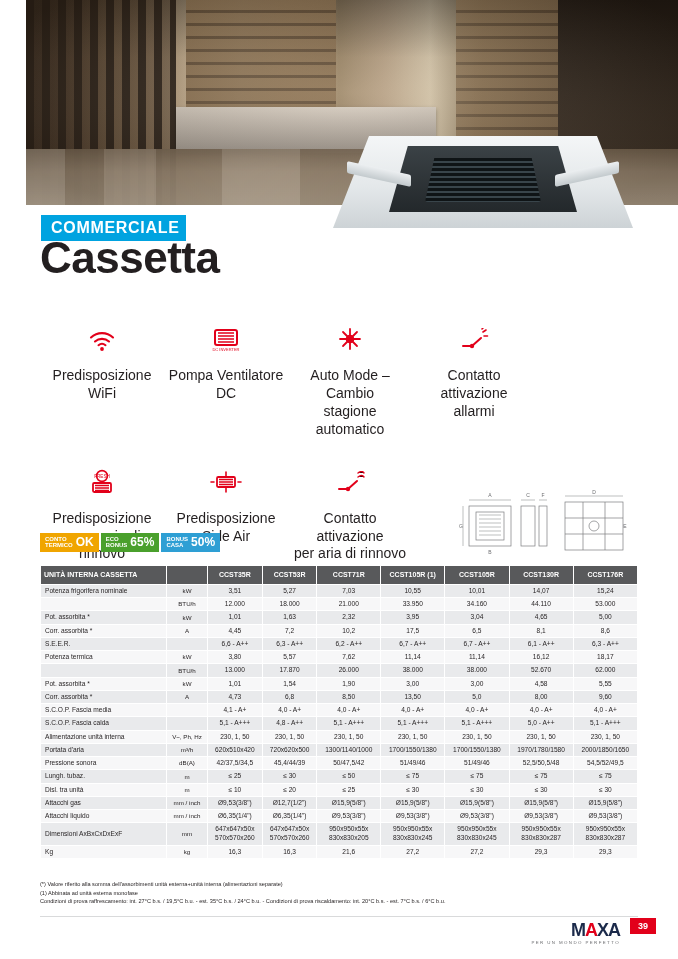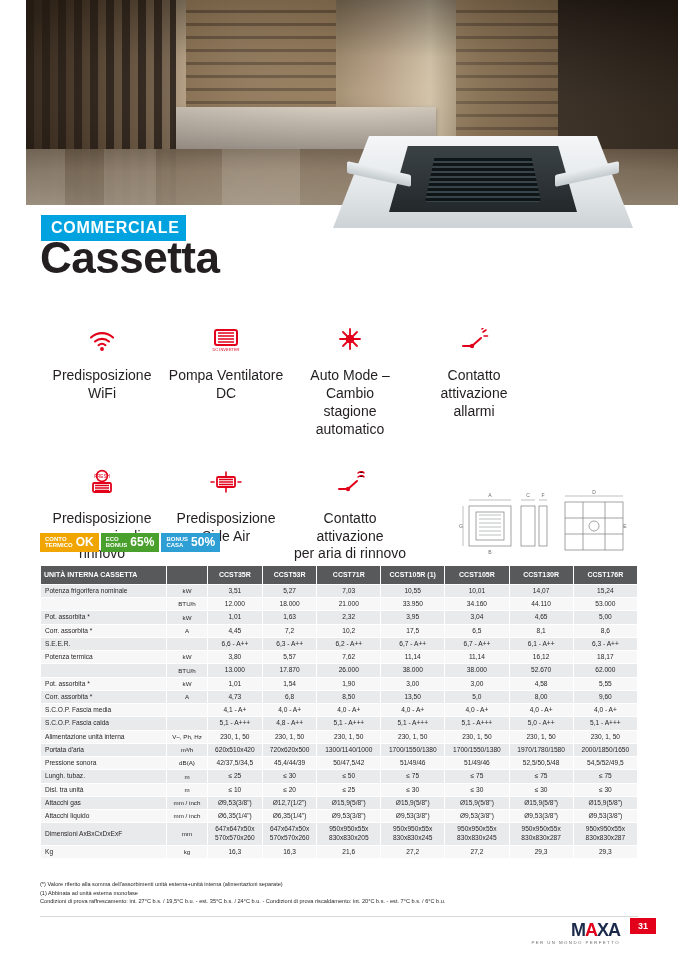--- a/index.html
+++ b/index.html
@@ -755,13 +755,13 @@
   <div>(*) Valore riferito alla somma dell'assorbimenti unità esterna+unità interna (alimentazioni separate)</div>
   <div>(1) Abbinata ad unità esterna monofase</div>
   <div>Condizioni di prova raffrescamento: int. 27°C b.s. / 19,5°C b.u. - est. 35°C b.s. / 24°C b.u. - Condizioni di prova riscaldamento: int. 20°C b.s. - est. 7°C b.s. / 6°C b.u.</div>
 </div>
 
 <div class="footer-rule"></div>
 <div class="footer-logo">
   <div class="mx">M<span class="a">A</span>XA</div>
   <div class="sub">PER UN MONDO PERFETTO</div>
 </div>
-<div class="page-num">31</div>
+<div class="page-num">39</div>
 
 </body></html>

